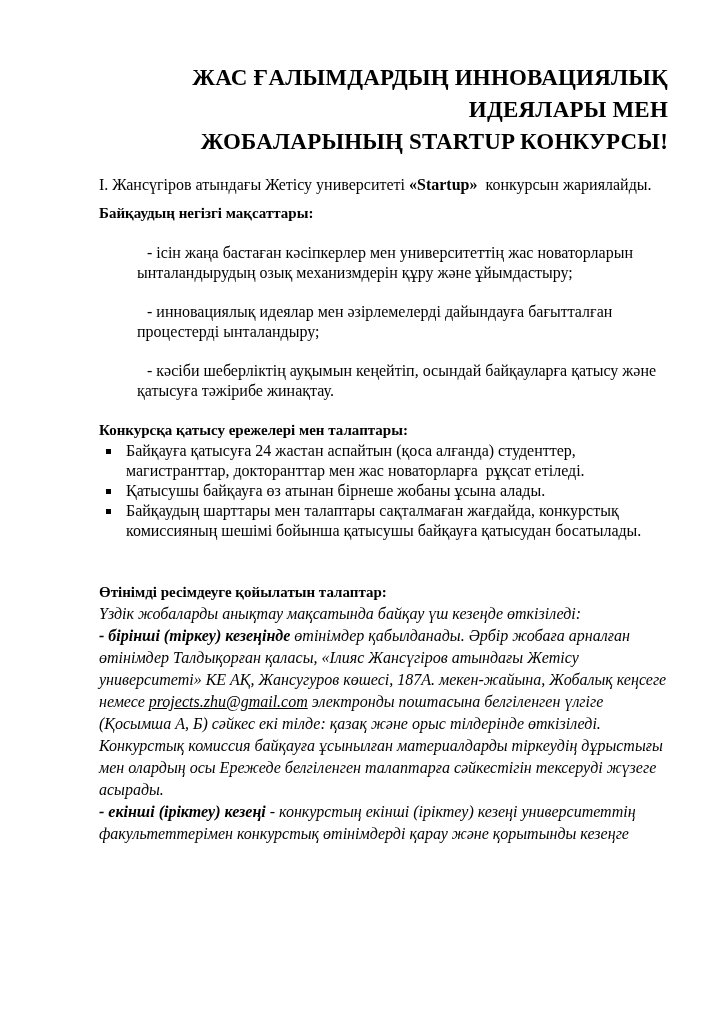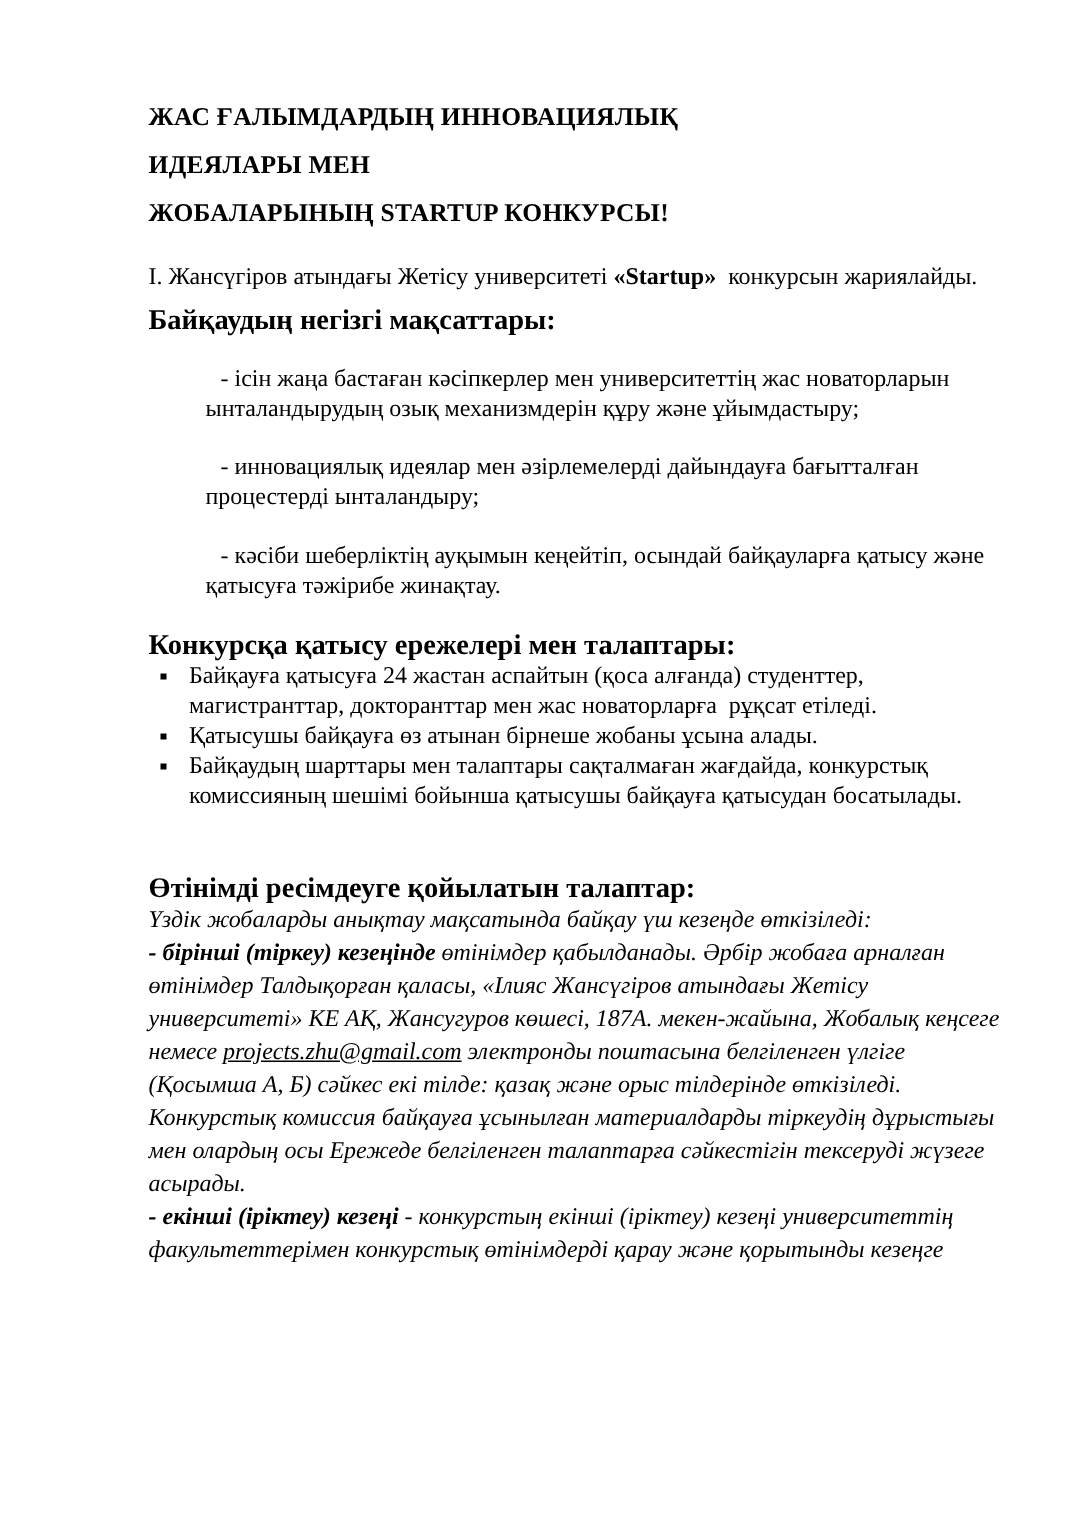--- a/index.html
+++ b/index.html
@@ -14,34 +14,35 @@
     background: #ffffff;
     overflow: hidden;
     font-family: "Liberation Serif", "DejaVu Serif", serif;
     font-size: 16px;
     color: #000000;
   }
   .content {
     padding: 62px 56px 0 99px;
   }
   h1.title {
-    font-size: 17px;
+    font-size: 23px;
     line-height: 32px;
     font-weight: bold;
     margin: 0 0 16px 0;
     white-space: pre-line;
     letter-spacing: 0.2px;
+    text-align: right;
   }
   p.intro {
     margin: 0 0 8px 0;
     line-height: 21px;
     white-space: pre-wrap;
   }
   h2.sec {
-    font-size: 19px;
+    font-size: 15px;
     line-height: 21px;
     font-weight: bold;
     margin: 0;
   }
   h2.goals-h { margin: 0 0 19px 0; }
   p.goal {
     margin: 0 0 19px 38px;
     line-height: 20px;
     text-indent: 10px;
     white-space: pre-wrap;

